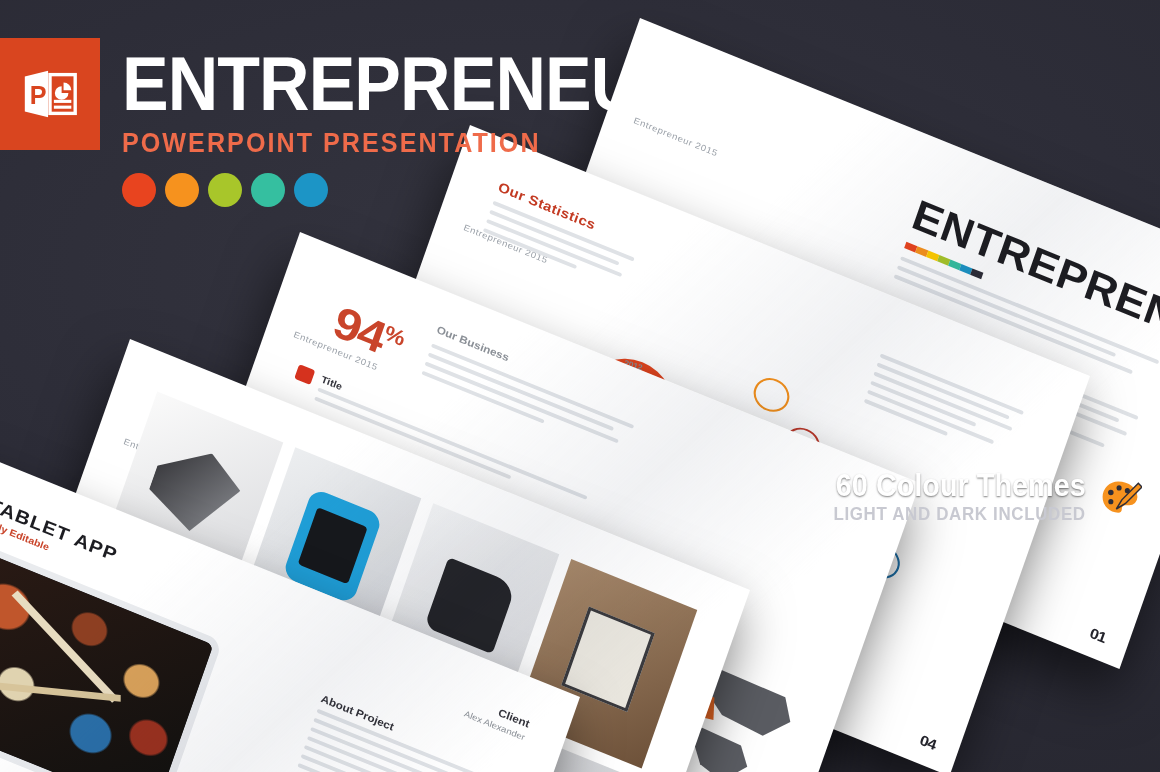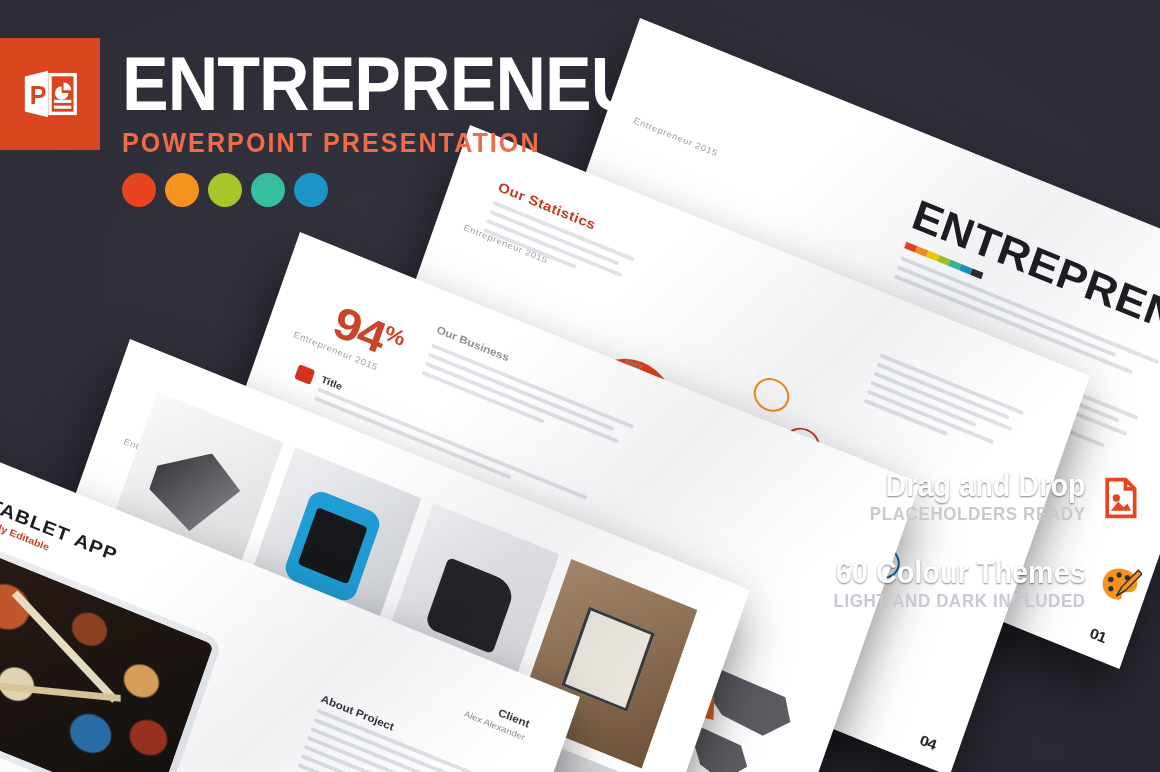--- a/index.html
+++ b/index.html
@@ -470,34 +470,20 @@
       <span class="swatch" style="background:#f6921e"></span>
       <span class="swatch" style="background:#a8c62a"></span>
       <span class="swatch" style="background:#35bfa0"></span>
       <span class="swatch" style="background:#1c95c6"></span>
     </div>
   </div>
 </div>
 
 <div id="features">
 
-  <div class="feature">
-    <div class="feature-text">
-      <div class="feature-title">Drag and Drop</div>
-      <div class="feature-sub">PLACEHOLDERS READY</div>
-    </div>
-    <span class="feature-icon">
-      <svg viewBox="0 0 24 24">
-        <path d="M5 2h10l5 5v15H5z" fill="none" stroke="#e8441f" stroke-width="2"></path>
-        <path d="M15 2v5h5" fill="none" stroke="#e8441f" stroke-width="2"></path>
-        <circle cx="10" cy="12" r="2" fill="#e8441f"></circle>
-        <path d="M7 19l4-5 3 3 2-2 2 4z" fill="#e8441f"></path>
-      </svg>
-    </span>
-  </div>
 
   <div class="feature">
     <div class="feature-text">
       <div class="feature-title">60 Colour Themes</div>
       <div class="feature-sub">LIGHT AND DARK INCLUDED</div>
     </div>
     <span class="feature-icon">
       <svg viewBox="0 0 24 24">
         <path d="M11 3a8.5 8.5 0 0 0 0 17 2 2 0 0 0 2-2 2 2 0 0 1 2-2h2a4.5 4.5 0 0 0 4.5-4.5C21.5 6.6 16.8 3 11 3z" fill="#f6921e"></path>
         <circle cx="7" cy="9" r="1.5" fill="#2d2d38"></circle>

